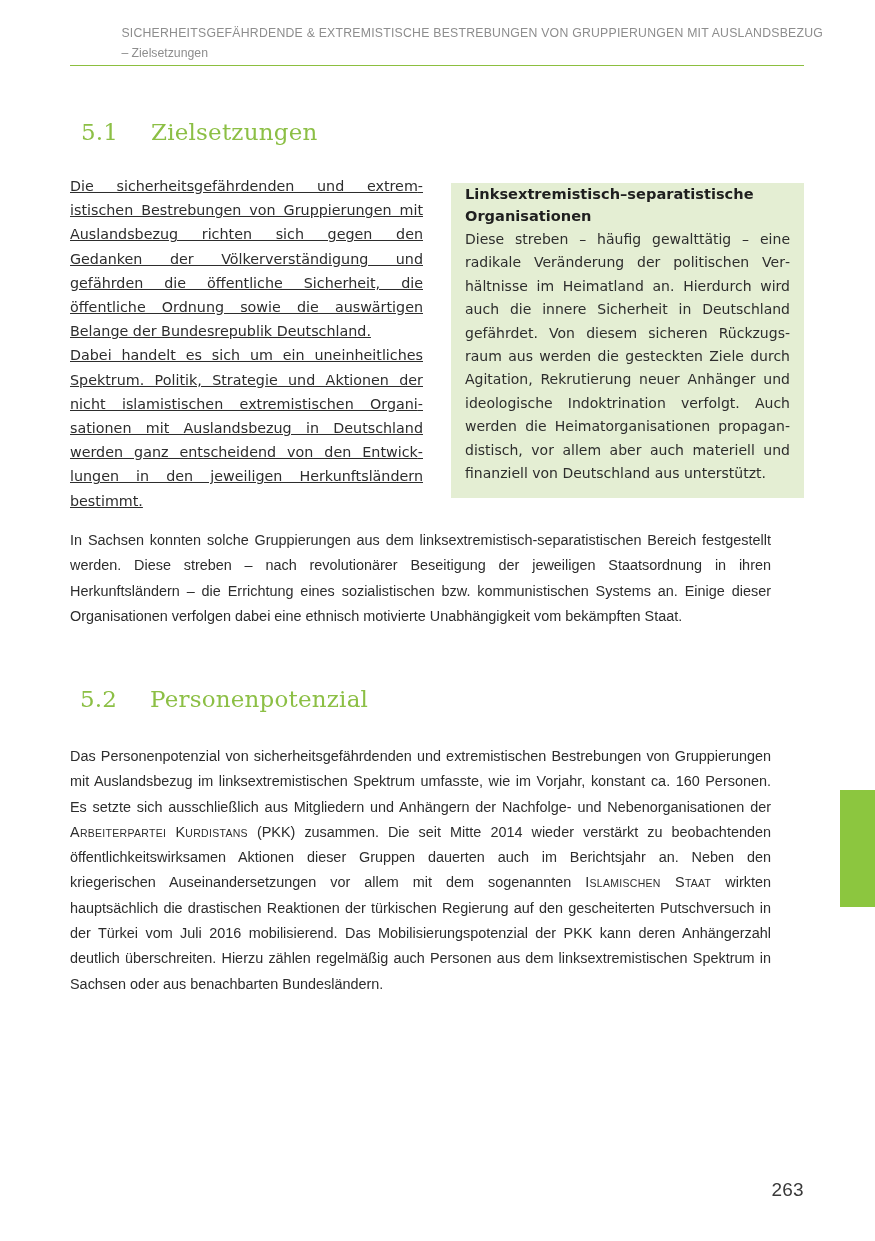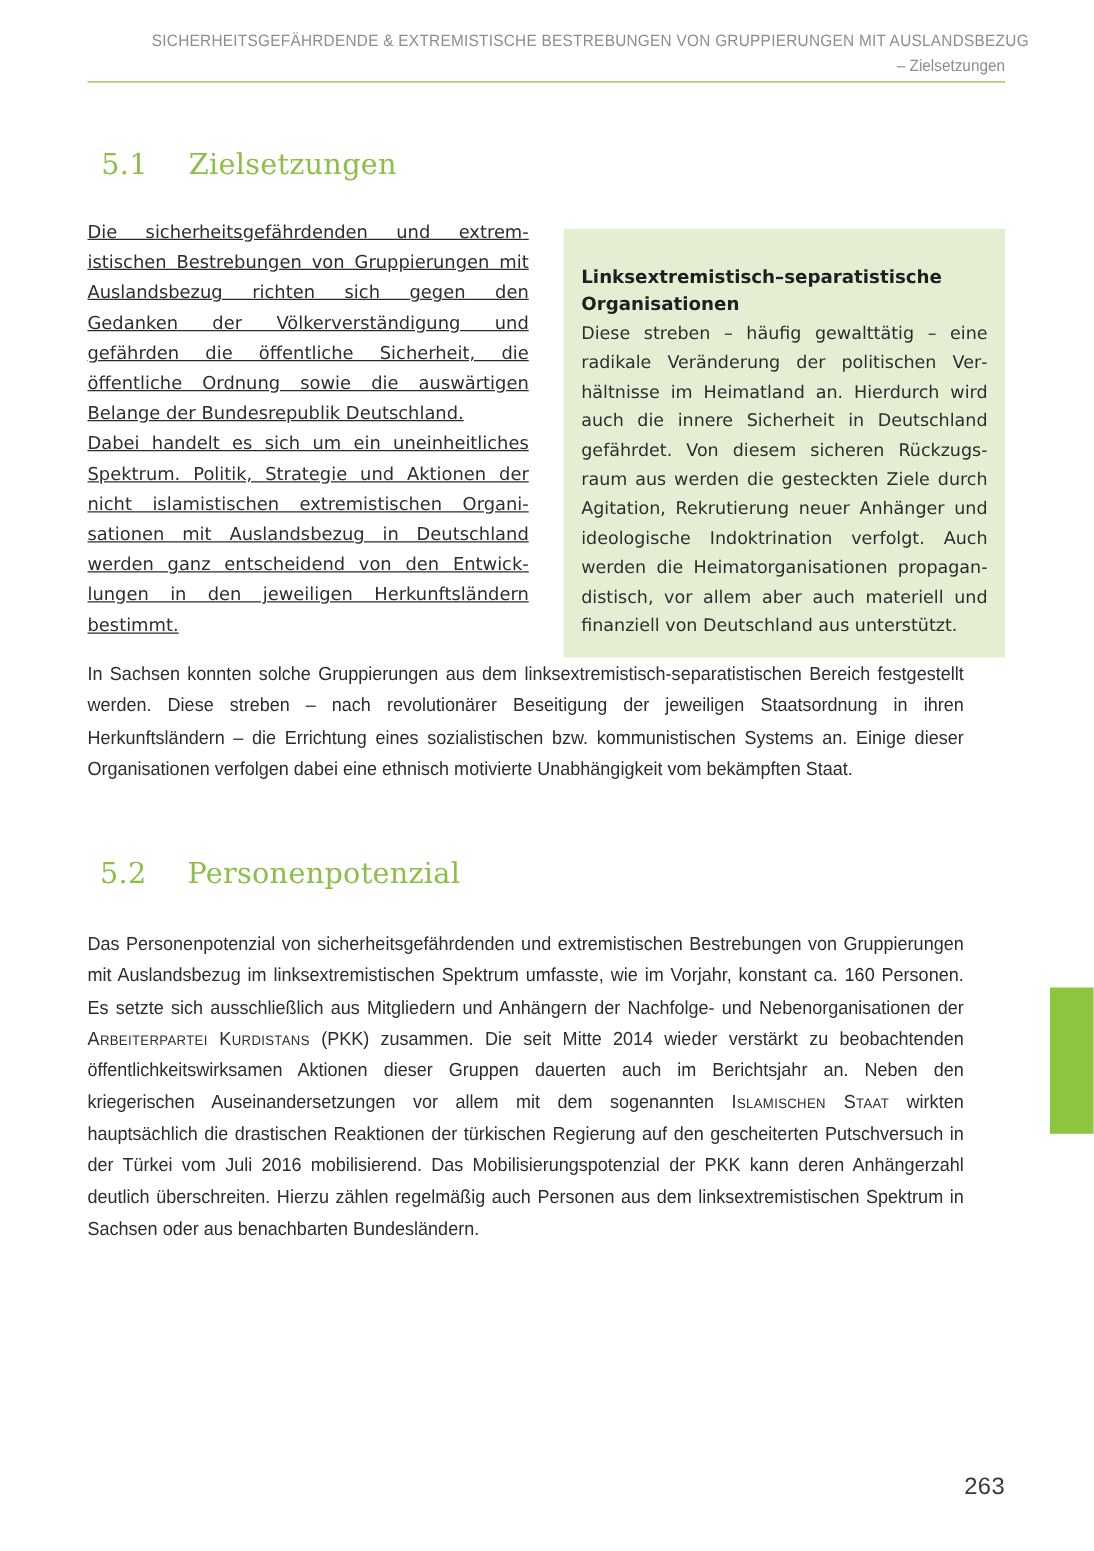--- a/index.html
+++ b/index.html
@@ -24,21 +24,20 @@
     width: 875px;
     height: 1241px;
   }
 
   
   .running-head {
     position: absolute;
     left: 70px;
     top: 24px;
     width: 734px;
-    text-align: right;
   }
   .running-head .line1 {
     font-family: "Liberation Sans", "DejaVu Sans", sans-serif;
     font-size: 13.2px;
     letter-spacing: 0.25px;
     color: #8d8d8d;
     text-transform: uppercase;
     white-space: nowrap;
     line-height: 17px;
     transform: scaleX(0.93);
@@ -101,21 +100,21 @@
   .col-left p { margin: 0; text-decoration: underline; }
 
   
   .callout {
     position: absolute;
     left: 451px;
     top: 183px;
     width: 353px;
     box-sizing: border-box;
     background: #e4eed3;
-    padding: 28px 14px 13px 14px;
+    padding: 0 14px 13px 14px;
   }
   .callout-title {
     font-family: "DejaVu Sans", "Liberation Sans", sans-serif;
     font-weight: 700;
     font-size: 14.6px;
     line-height: 22px;
     color: #1f1f1f;
     text-align: justify;
     text-justify: inter-word;
     margin: 0 0 1px 0;

